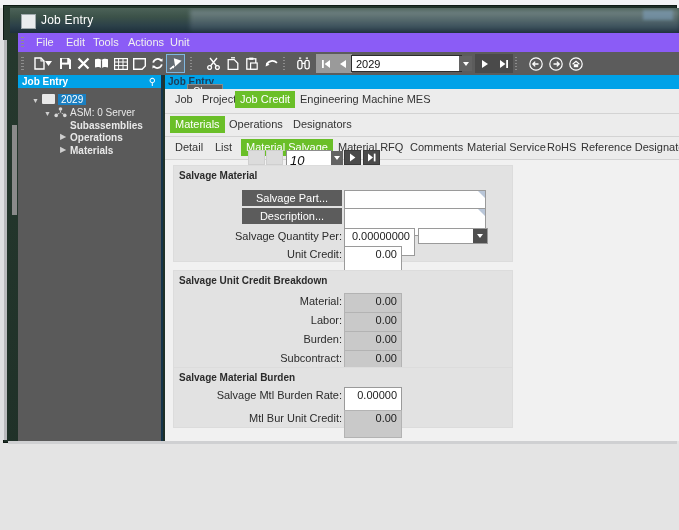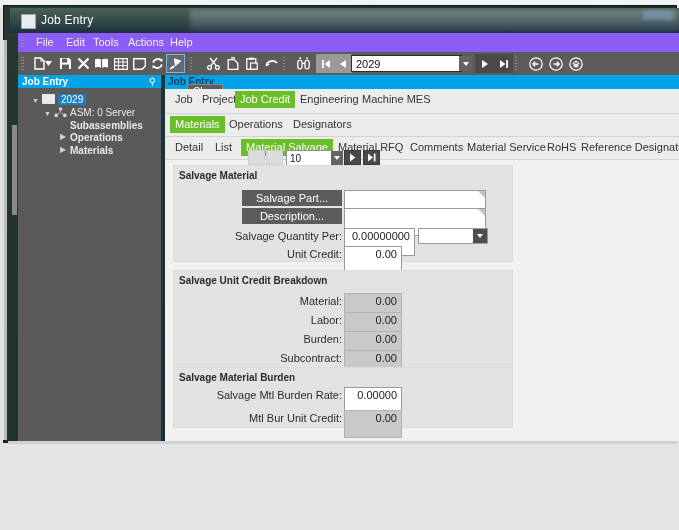--- a/index.html
+++ b/index.html
@@ -79,21 +79,21 @@
 
   .tabrow{position:absolute;left:0;background:#ececec;width:514px;}
   .tab{position:absolute;top:2px;font-size:11px;color:#333;padding:2px 5px 3px 5px;white-space:nowrap;cursor:default;}
   .tab.active{background:#6abf28;color:#ffffff;}
   .tabsep{position:absolute;left:0;width:514px;height:1px;background:#d3d3d3;}
 
   
   .rnav{position:absolute;width:17px;height:15px;background:#dcdcdc;border:1px solid #cfcfcf;box-sizing:border-box;}
   .rnav.dk{background:#4a4a4a;border-color:#3a3a3a;display:flex;align-items:center;justify-content:center;}
   #recField{position:absolute;left:276px;top:142px;width:46px;height:16px;background:#ffffff;border:1px solid #8d8d8d;box-sizing:border-box;}
-  #recFieldTxt{position:absolute;left:280px;top:145px;font-size:10px;color:#111;}
+  #recFieldTxt{position:absolute;left:280px;top:145px;font-size:13px;color:#111;font-style:italic;}
   #recDrop{position:absolute;left:321px;top:143px;width:12px;height:14px;background:#636363;display:flex;align-items:center;justify-content:center;}
 
   
   .gbox{position:absolute;left:163px;width:340px;background:#e2e2e2;border:1px solid #dcdcdc;box-sizing:border-box;}
   .glabel{position:absolute;left:5px;top:4px;font-size:10px;font-weight:bold;color:#2b2b2b;}
   .flabel{position:absolute;font-size:11px;color:#2b2b2b;text-align:right;}
   .btnlabel{position:absolute;height:16px;background:#5c5c5c;color:#ffffff;font-size:11px;
     display:flex;align-items:center;justify-content:center;}
   .fin{position:absolute;height:28px;background:#ffffff;border:1px solid #9a9a9a;box-sizing:border-box;}
   .fin.ro{background:#c9c9c9;border-color:#b3b3b3;}
@@ -124,21 +124,21 @@
       <div id="titleText">Job Entry</div>
       <div id="winMin"></div>
     </div>
 
     <div id="menubar">
       <div id="menuGrip"></div>
       <div class="mi" style="left:18px">File</div>
       <div class="mi" style="left:48px">Edit</div>
       <div class="mi" style="left:75px">Tools</div>
       <div class="mi" style="left:110px">Actions</div>
-      <div class="mi" style="left:152px">Help</div>
+      <div class="mi" style="left:152px">Unit</div>
     </div>
 
     <div id="toolbar">
       <div id="tbGrip"></div>
 
       <div class="tbtn" style="left:12px">
         <svg width="13" height="13" viewBox="0 0 13 13">
             <path d="M2 1h6l3 3v8H2z" fill="none" stroke="#fff" stroke-width="1.4"></path>
             <path d="M8 1v3h3" fill="none" stroke="#fff" stroke-width="1.1"></path>
           </svg>

